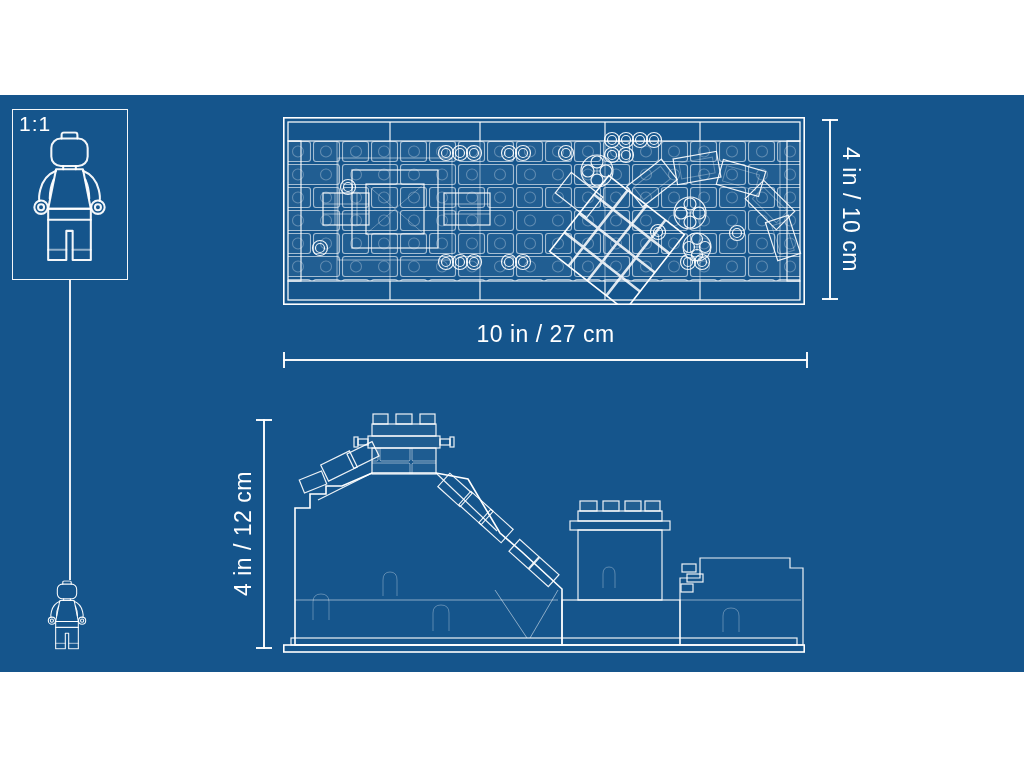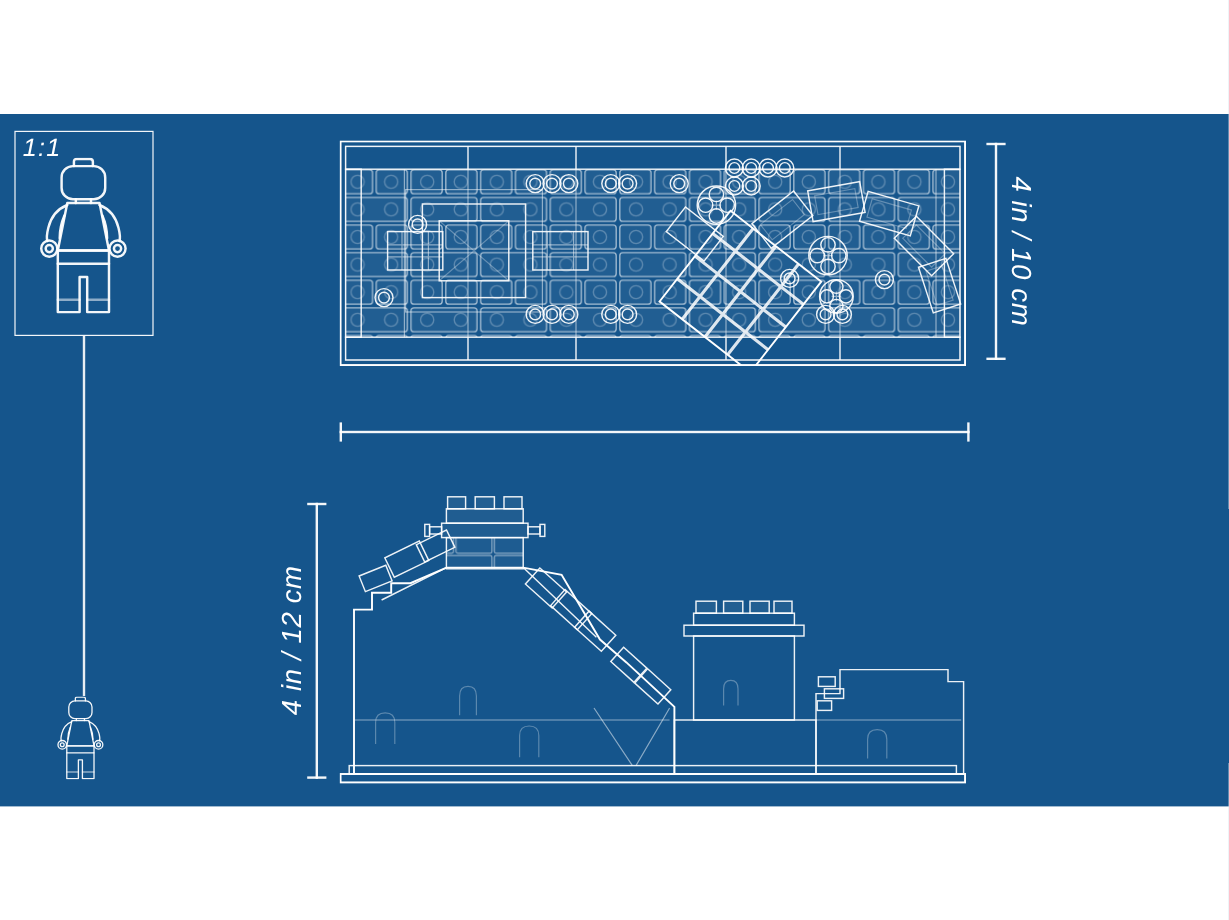--- a/index.html
+++ b/index.html
@@ -1,19 +1,19 @@
 <!DOCTYPE html>
 <html><head>
 <meta charset="utf-8">
 <style>
   html,body{margin:0;padding:0;}
   body{width:1024px;height:767px;background:#fff;overflow:hidden;
        font-family:"Liberation Sans",sans-serif;}
   .page{position:relative;width:1024px;height:767px;background:#fff;}
-  .bp{position:absolute;left:0;top:95px;width:1024px;height:577px;background:#15558C;font-style:italic;}
+  .bp{position:absolute;left:0;top:95px;width:1024px;height:577px;background:#15558C;}
 
   
   .scale-box{position:absolute;left:12px;top:14px;width:116px;height:171px;
              border:1.5px solid rgba(255,255,255,.95);box-sizing:border-box;}
   .scale-label{position:absolute;left:6px;top:2px;color:#fff;font-size:21px;letter-spacing:1px;}
   .fig-large{position:absolute;left:17px;top:21px;width:79px;height:131px;}
   .connector{position:absolute;left:69px;top:185px;width:1.5px;height:300px;background:rgba(255,255,255,.9);}
   .fig-small{position:absolute;left:46px;top:485px;width:42px;height:70px;}
 
   
@@ -321,20 +321,21 @@
 
       <rect x="8" y="232" width="506" height="7" class="tn"></rect>
       <rect x="0.8" y="239" width="520.4" height="7" class="tb"></rect>
     </svg>
 
     <div class="dim dim-width">
       <div class="cap-v" style="left:0;"></div>
       <div class="line-h"></div>
       <div class="cap-v" style="left:523px;"></div>
     </div>
+    <div class="dim-label dim-width-label">10 in / 27 cm</div>
 
     <div class="dim dim-right">
       <div class="cap-h" style="top:0;"></div>
       <div class="line-v"></div>
       <div class="cap-h" style="bottom:0;"></div>
     </div>
     <div class="dim-label-v dim-right-label">4 in / 10 cm</div>
 
     <div class="dim dim-left">
       <div class="cap-h" style="top:0;"></div>

